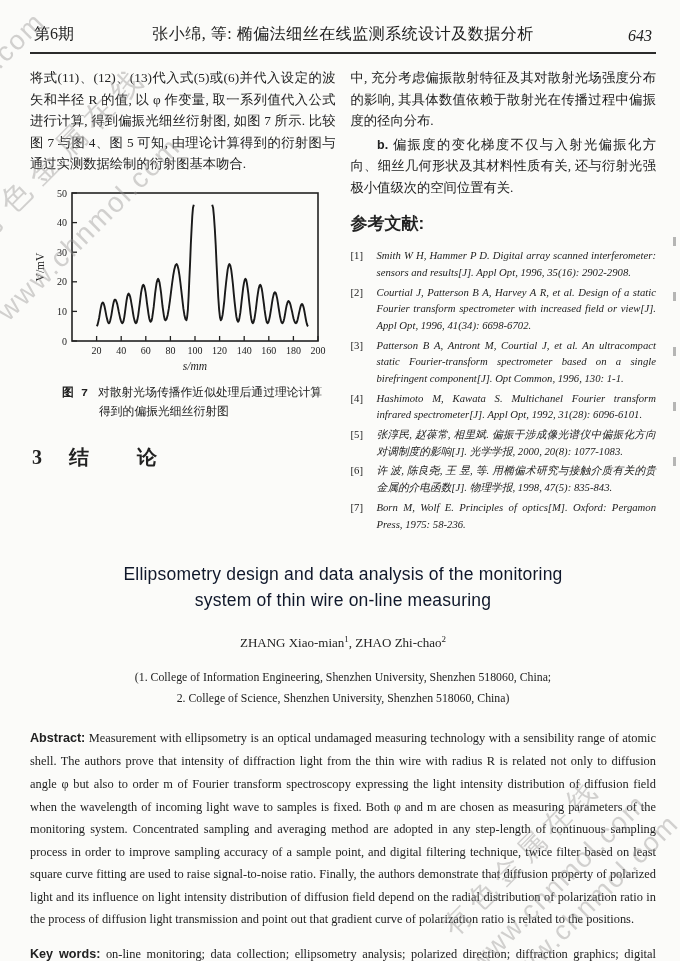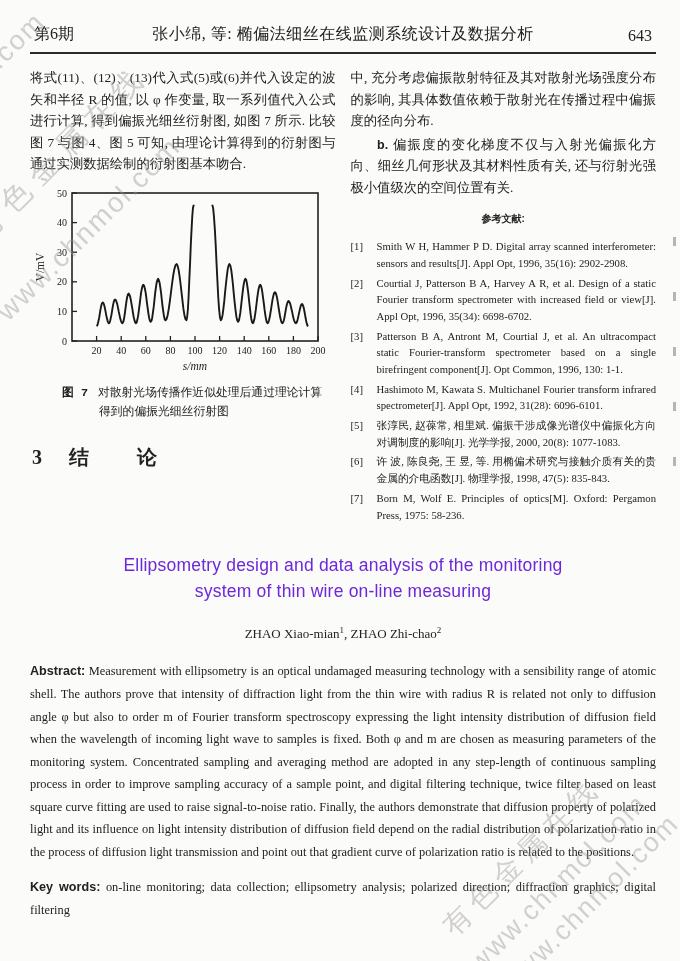--- a/index.html
+++ b/index.html
@@ -7,47 +7,47 @@
     width:680px;height:961px;position:relative;overflow:hidden;
     background:#fbfbf9;color:#222;
     font-family:"Liberation Serif","DejaVu Serif",serif;
   }
   .content{position:relative;z-index:1;padding:24px 24px 0 30px;}
   
   .hdr{display:flex;align-items:flex-end;font-size:16px;padding:0 4px 7px 4px;
        border-bottom:2.4px solid #2b2b2b;}
   .hdr-issue{width:90px;}
   .hdr-title{flex:1;text-align:center;letter-spacing:.5px;}
-  .hdr-page{width:90px;text-align:right;}
+  .hdr-page{width:90px;text-align:right;font-style:italic;}
   
   .cols{display:flex;gap:15px;margin-top:13px;}
   .col{width:50%;}
   .body-par{font-size:13.3px;line-height:1.62;text-align:justify;margin:0 0 2px 0;}
   .body-par.indent{text-indent:2em;}
   b.lead{font-family:"Liberation Sans","DejaVu Sans",sans-serif;font-size:12.5px;}
   
   .figure{margin:8px 0 2px 2px;}
   .fig-caption{font-size:11.8px;line-height:1.55;margin:4px 0 0 30px;}
   .cap-line1 b{font-weight:700;margin-right:10px;font-family:Liberation Mono, monospace;}
   .cap-line2{padding-left:37px;}
   .tick{font-size:10px;fill:#222;font-family:"Liberation Serif",serif;}
   .axis-label{font-size:11.5px;fill:#222;font-family:"Liberation Serif",serif;}
   
   .section-heading{margin:24px 0 26px 2px;font-size:20px;font-weight:700;letter-spacing:1px;}
   .section-heading .sec-title{margin-left:26px;letter-spacing:14px;}
   
-  .refs-heading{font-size:10px;font-weight:700;margin:14px 0 12px 0;
-                font-family:"Liberation Sans","DejaVu Sans",sans-serif;text-align:center;}
+  .refs-heading{font-size:17px;font-weight:700;margin:14px 0 12px 0;
+                font-family:"Liberation Sans","DejaVu Sans",sans-serif;}
   .ref{display:flex;font-size:10.7px;line-height:1.56;margin-bottom:3px;}
   .ref-num{flex:none;width:26px;}
-  .ref-text{flex:1;text-align:justify;}
+  .ref-text{flex:1;text-align:justify;font-style:italic;}
   
   .eng{margin-top:26px;}
   .eng-title{text-align:center;font-family:"Liberation Sans","DejaVu Sans",sans-serif;
-             font-size:17.5px;line-height:1.5;color:#6d28d9;letter-spacing:.2px;}
+             font-size:17.5px;line-height:1.5;color:#0f172a;letter-spacing:.2px;}
   .authors{text-align:center;font-size:13px;margin-top:20px;}
   .authors sup{font-size:9px;}
   .affils{text-align:center;font-size:11.8px;line-height:1.8;margin-top:16px;}
   .abstract{font-size:12.4px;line-height:1.82;text-align:justify;margin-top:18px;}
   .abstract b.lbl,.keywords b.lbl{
     font-family:"Liberation Sans","DejaVu Sans",sans-serif;font-size:12.6px;}
   .keywords{font-size:12.4px;line-height:1.82;text-align:justify;margin-top:4px;}
   
   .wm{position:absolute;z-index:3;color:rgba(150,147,147,0.42);white-space:nowrap;
       font-family:"Liberation Sans","DejaVu Sans",sans-serif;
@@ -136,21 +136,21 @@
 
       <div class="refs-heading">参考文献:</div>
 
       <div>
         <div class="ref">
             <span class="ref-num">[1]</span>
             <span class="ref-text">Smith W H, Hammer P D. Digital array scanned interferometer: sensors and results[J]. Appl Opt, 1996, 35(16): 2902-2908.</span>
           </div>
         <div class="ref">
             <span class="ref-num">[2]</span>
-            <span class="ref-text">Courtial J, Patterson B A, Harvey A R, et al. Design of a static Fourier transform spectrometer with increased field or view[J]. Appl Opt, 1996, 35(34): 6698-6702.</span>
+            <span class="ref-text">Courtial J, Patterson B A, Harvey A R, et al. Design of a static Fourier transform spectrometer with increased field or view[J]. Appl Opt, 1996, 41(34): 6698-6702.</span>
           </div>
         <div class="ref">
             <span class="ref-num">[3]</span>
             <span class="ref-text">Patterson B A, Antront M, Courtial J, et al. An ultracompact static Fourier-transform spectrometer based on a single birefringent component[J]. Opt Common, 1996, 130: 1-1.</span>
           </div>
         <div class="ref">
             <span class="ref-num">[4]</span>
             <span class="ref-text">Hashimoto M, Kawata S. Multichanel Fourier transform infrared spectrometer[J]. Appl Opt, 1992, 31(28): 6096-6101.</span>
           </div>
         <div class="ref">
@@ -168,22 +168,26 @@
       </div>
     </div>
   </div>
 
   <div class="eng">
     <div class="eng-title">
       <div>Ellipsometry design and data analysis of the monitoring</div>
       <div>system of thin wire on-line measuring</div>
     </div>
 
-    <div class="authors"><span>ZHAO Xiao-mian</span><sup>1</sup><span>, </span><span>ZHAO Zhi-chao</span><sup>2</sup></div>
-
+    <div class="authors"><span>ZHANG Xiao-mian</span><sup>1</sup><span>, </span><span>ZHAO Zhi-chao</span><sup>2</sup></div>
+
+    <div class="affils">
+      <div>(1. College of Information Engineering, Shenzhen University, Shenzhen 518060, China;</div>
+      <div>2. College of Science, Shenzhen University, Shenzhen 518060, China)</div>
+    </div>
 
     <p class="abstract"><b class="lbl">Abstract:</b><span> Measurement with ellipsometry is an optical undamaged measuring technology with a sensibility range of atomic shell. The authors prove that intensity of diffraction light from the thin wire with radius R is related not only to diffusion angle φ but also to order m of Fourier transform spectroscopy expressing the light intensity distribution of diffusion field when the wavelength of incoming light wave to samples is fixed. Both φ and m are chosen as measuring parameters of the monitoring system. Concentrated sampling and averaging method are adopted in any step-length of continuous sampling process in order to improve sampling accuracy of a sample point, and digital filtering technique, twice filter based on least square curve fitting are used to raise signal-to-noise ratio. Finally, the authors demonstrate that diffusion property of polarized light and its influence on light intensity distribution of diffusion field depend on the radial distribution of polarization ratio in the process of diffusion light transmission and point out that gradient curve of polarization ratio is related to the positions.</span></p>
 
     <p class="keywords"><b class="lbl">Key words:</b><span> on-line monitoring; data collection; ellipsometry analysis; polarized direction; diffraction graphics; digital filtering</span></p>
   </div>
 
 </div>
 
 <span class="wm wm-1">有色金属在线</span>
 <span class="wm wm-2">www.chnmol.com</span>

